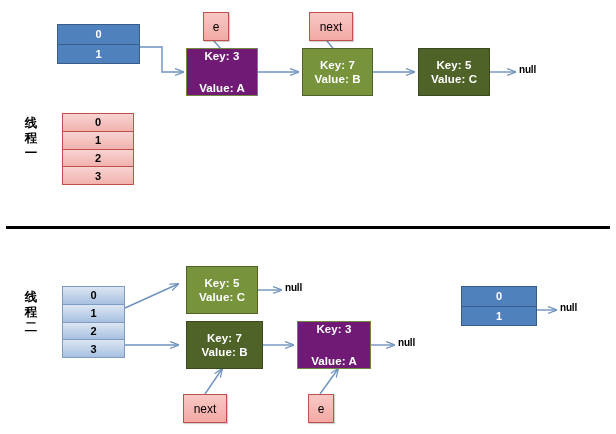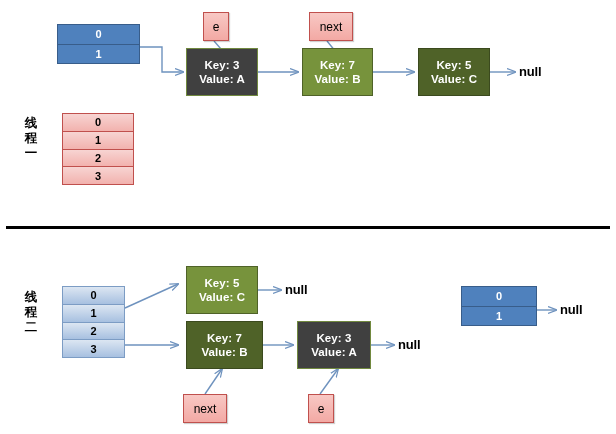--- a/index.html
+++ b/index.html
@@ -29,21 +29,21 @@
     justify-content: center;
     color: #ffffff;
     font-weight: bold;
     font-size: 11.5px;
     line-height: 14px;
     letter-spacing: 0.1px;
     text-align: center;
   }
   .node .ln { white-space: nowrap; }
 
-  .node.green-light { background: #404040; border: 1.6px solid #71893F; }
+  .node.green-light { background: #701a75; border: 1.6px solid #71893F; justify-content: space-between; }
   .node.green-mid   { background: #77933C; border: 1.6px solid #4F6228; }
   .node.green-dark  { background: #4F6228; border: 1.6px solid #3B4A1E; }
 
   
   .table {
     border: 1.6px solid #777777;
     display: flex;
     flex-direction: column;
   }
   .table .cell {
@@ -101,21 +101,21 @@
     font-size: 12.5px;
     font-weight: bold;
     color: #000000;
     line-height: 15px;
     text-align: center;
     white-space: pre-line;
   }
 
   
   .null-text {
-    font-size: 13px;
+    font-size: 10px;
     font-weight: bold;
     color: #000000;
     letter-spacing: -0.2px;
   }
 
   
   .divider {
     background: #000000;
     height: 3px;
   }

